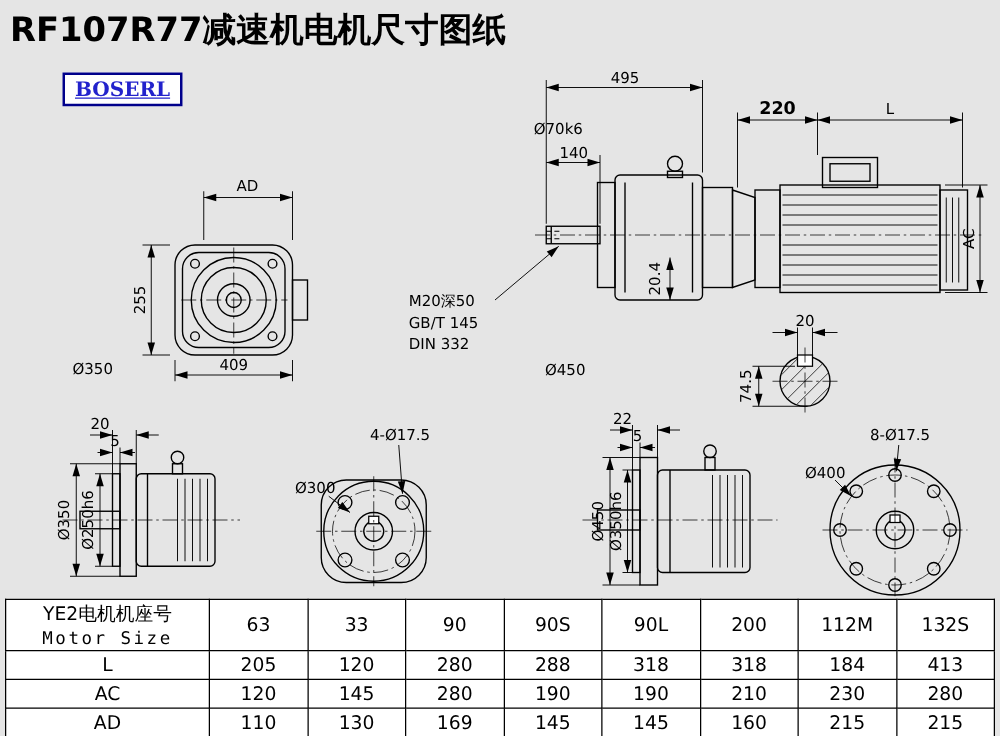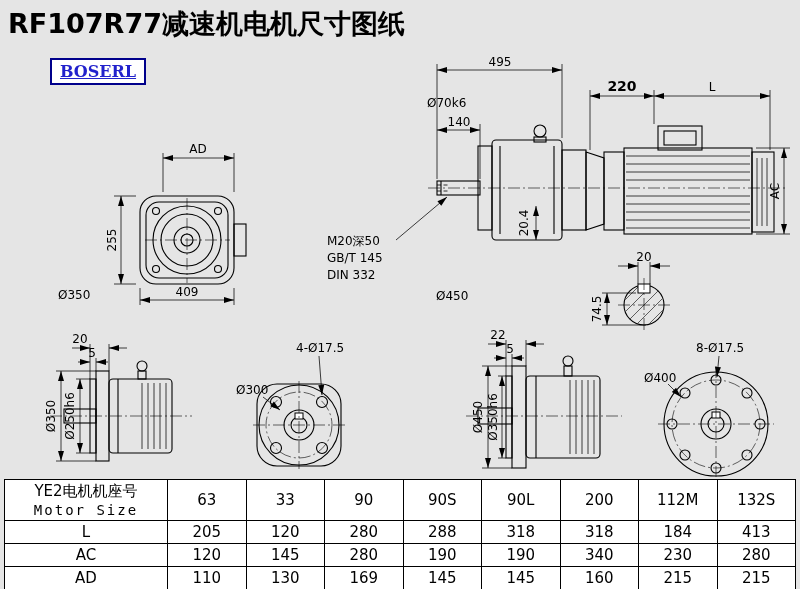--- a/index.html
+++ b/index.html
@@ -327,21 +327,21 @@
         <td>184</td>
         <td>413</td>
       </tr>
       <tr>
         <td>AC</td>
         <td>120</td>
         <td>145</td>
         <td>280</td>
         <td>190</td>
         <td>190</td>
-        <td>340</td>
+        <td>210</td>
         <td>230</td>
         <td>280</td>
       </tr>
       <tr>
         <td>AD</td>
         <td>110</td>
         <td>130</td>
         <td>169</td>
         <td>145</td>
         <td>145</td>

